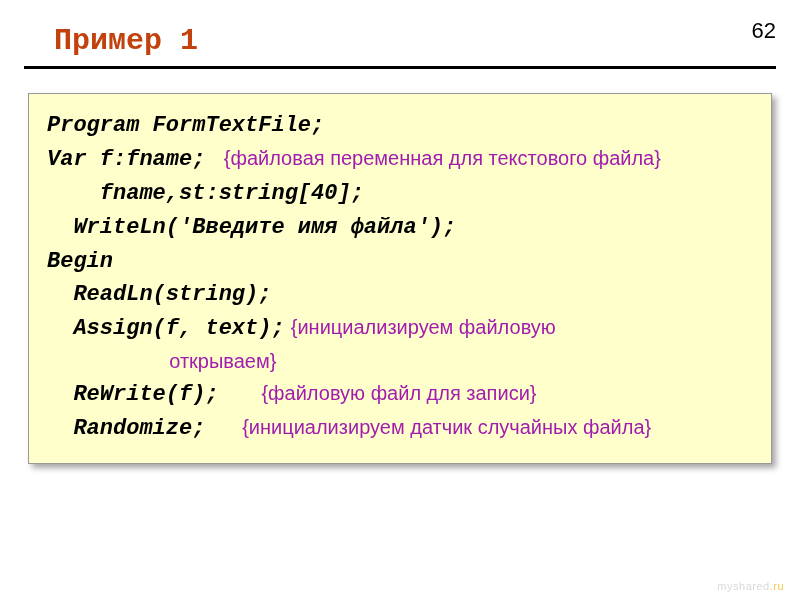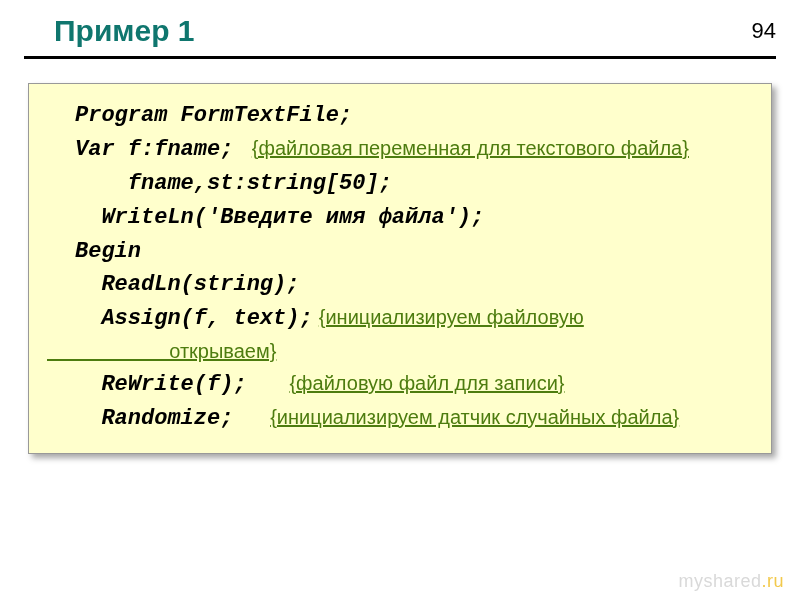--- a/index.html
+++ b/index.html
@@ -18,22 +18,23 @@
     .slide-number {
       position: absolute;
       top: 18px;
       right: 24px;
       font-size: 22px;
       color: #000;
     }
     .title {
       font-size: 30px;
       font-weight: bold;
-      color: #0f766e;
-      padding: 14px 0 8px 54px;
+      color: #c2410c;
+      padding: 24px 0 8px 54px;
+      font-family: Liberation Mono, monospace;
     }
     .title-rule {
       border: none;
       border-top: 3px solid #000;
       margin: 0 24px 24px 24px;
     }
     .code-box {
       margin: 0 28px;
       background: #ffffcc;
       border: 1px solid #999;
@@ -43,54 +44,52 @@
     .code-line {
       font-size: 22px;
       line-height: 1.45;
       white-space: pre;
       color: #000;
     }
     .code {
       font-family: "Courier New", Courier, monospace;
       font-weight: bold;
       font-style: italic;
-      margin-left: 28px;
     }
     .comment {
       font-family: Arial, sans-serif;
       font-weight: normal;
       font-style: normal;
-      color: #4d7c0f;
+      color: #a21caf;
       font-size: 20px;
-      text-decoration: underline;
     }
     .watermark {
       position: absolute;
       bottom: 8px;
       right: 16px;
-      font-size: 18px;
+      font-size: 11px;
       color: #d9d9d9;
       letter-spacing: 0.5px;
     }
     .watermark .accent {
       color: #f2c94c;
     }
   </style>
 </head>
 <body>
 
-<div class="slide-number">94</div>
+<div class="slide-number">62</div>
 
 <div class="title">Пример 1</div>
 <hr class="title-rule">
 
 <div class="code-box">
   <div class="code-line"><span class="code">Program FormTextFile;</span></div>
   <div class="code-line"><span class="code">Var f:fname;</span>   <span class="comment">{файловая переменная для текстового файла}</span></div>
-  <div class="code-line"><span class="code">    fname,st:string[50];</span></div>
+  <div class="code-line"><span class="code">    fname,st:string[40];</span></div>
   <div class="code-line"><span class="code">  WriteLn('Введите имя файла');</span></div>
   <div class="code-line"><span class="code">Begin</span></div>
   <div class="code-line"><span class="code">  ReadLn(string);</span></div>
   <div class="code-line"><span class="code">  Assign(f, text);</span> <span class="comment">{инициализируем файловую</span></div>
   <div class="code-line"><span class="comment">                      открываем}</span></div>
   <div class="code-line"><span class="code">  ReWrite(f);</span>       <span class="comment">{файловую файл для записи}</span></div>
   <div class="code-line"><span class="code">  Randomize;</span>      <span class="comment">{инициализируем датчик случайных файла}</span></div>
 </div>
 
 <div class="watermark">

